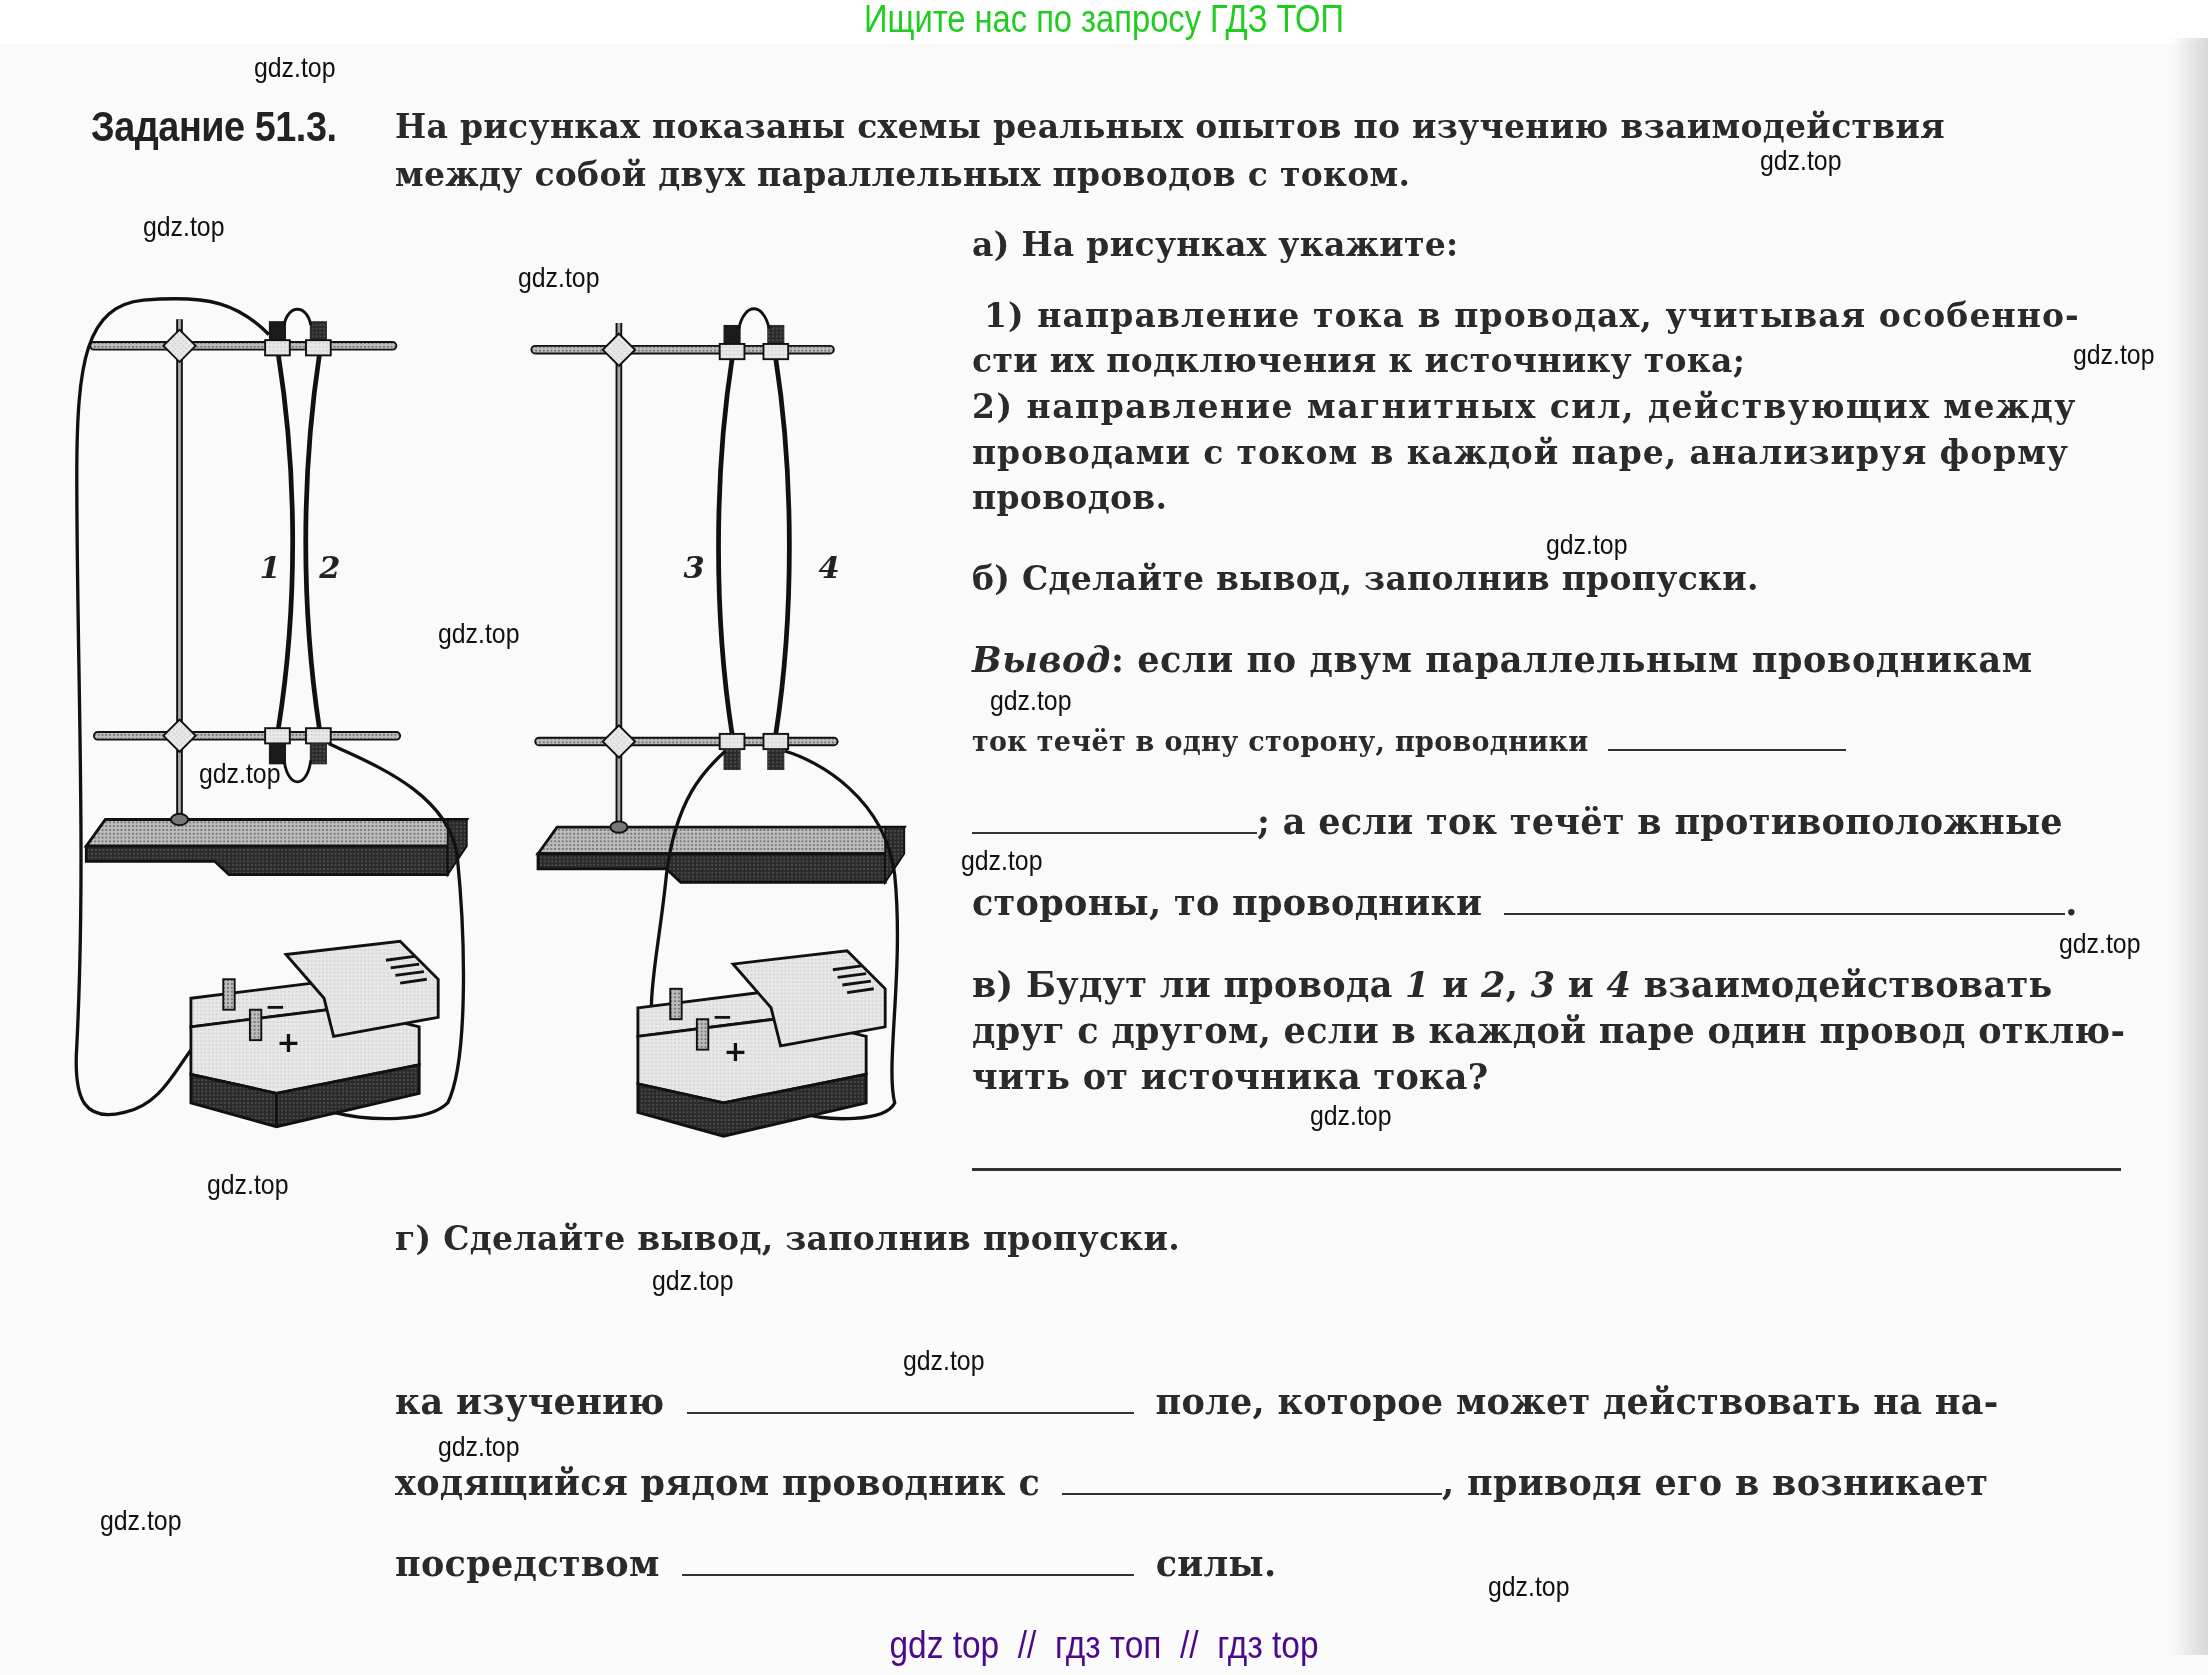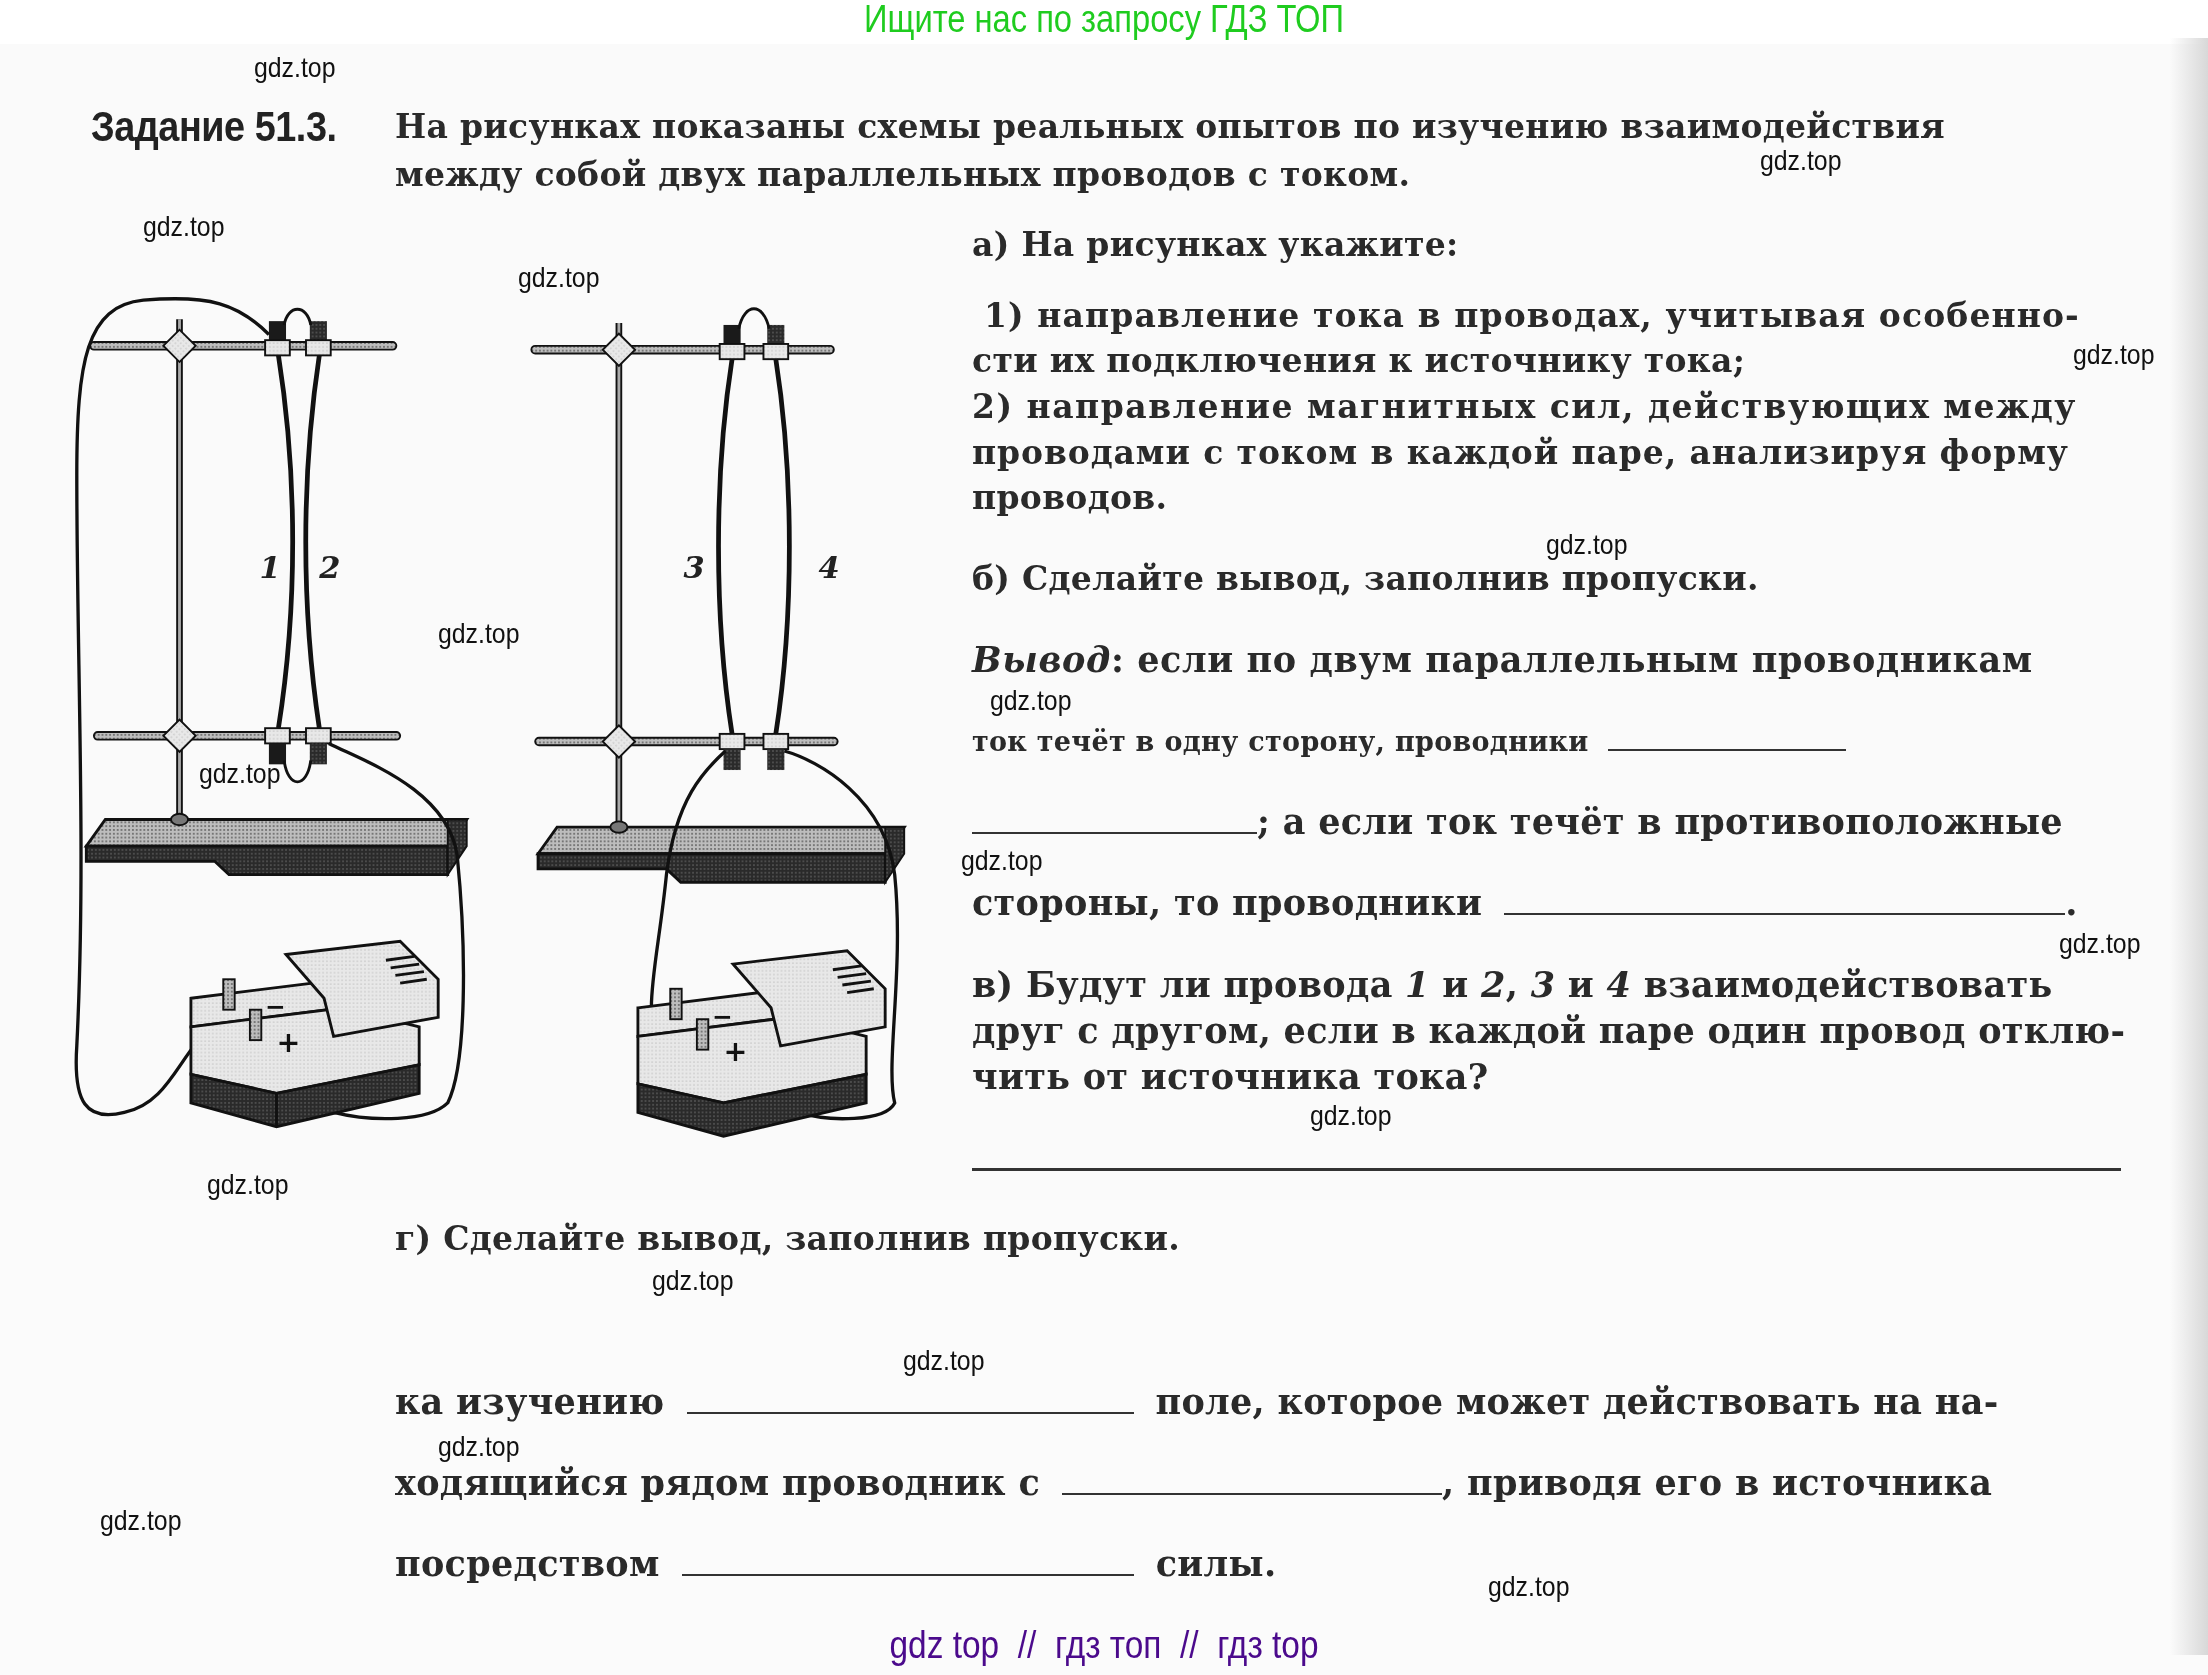--- a/index.html
+++ b/index.html
@@ -178,21 +178,21 @@
   <div class="rule" style="left:972px; top:1168px; width:1149px;"></div>
 
   <div class="line" style="left:395px; top:1219px;">г) Сделайте вывод, заполнив пропуски.</div>
   <div class="line" style="left:395px; top:1381px; font-size:35px;">
     <span>ка изучению</span>
     <span class="blank" style="width:447px; margin:0 9.5px;"></span>
     <span>поле, которое может действовать на на-</span>
   </div>
   <div class="line" style="left:395px; top:1462px; font-size:35px;">
     <span>ходящийся рядом проводник с</span>
-    <span class="blank" style="width:380px; margin-left:9.5px;"></span><span>, приводя его в источника</span>
+    <span class="blank" style="width:380px; margin-left:9.5px;"></span><span>, приводя его в возникает</span>
   </div>
   <div class="line" style="left:395px; top:1543px; font-size:35px;">
     <span>посредством</span>
     <span class="blank" style="width:452px; margin:0 9.5px;"></span>
     <span>силы.</span>
   </div>
 
   <div class="wm" style="left:254px; top:52px;">gdz.top</div>
   <div class="wm" style="left:1760px; top:145px;">gdz.top</div>
   <div class="wm" style="left:143px; top:211px;">gdz.top</div>

